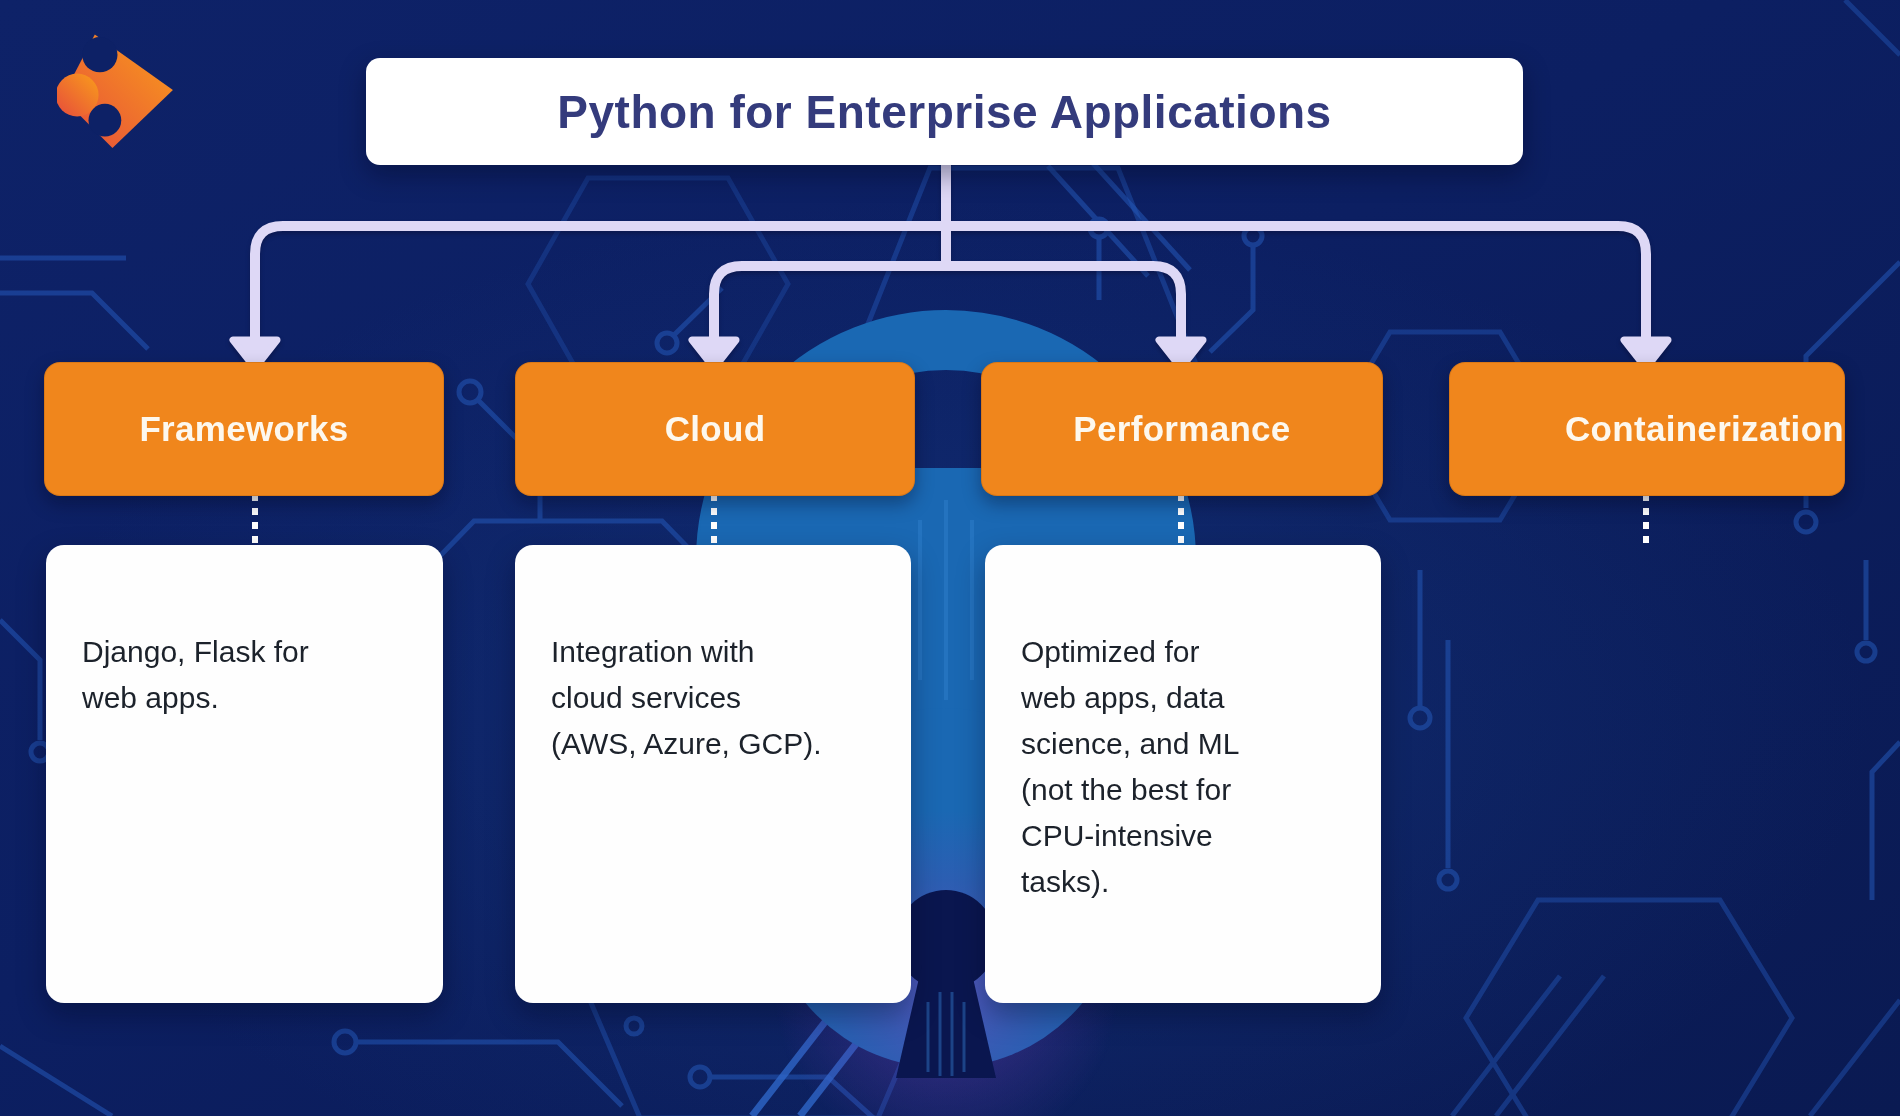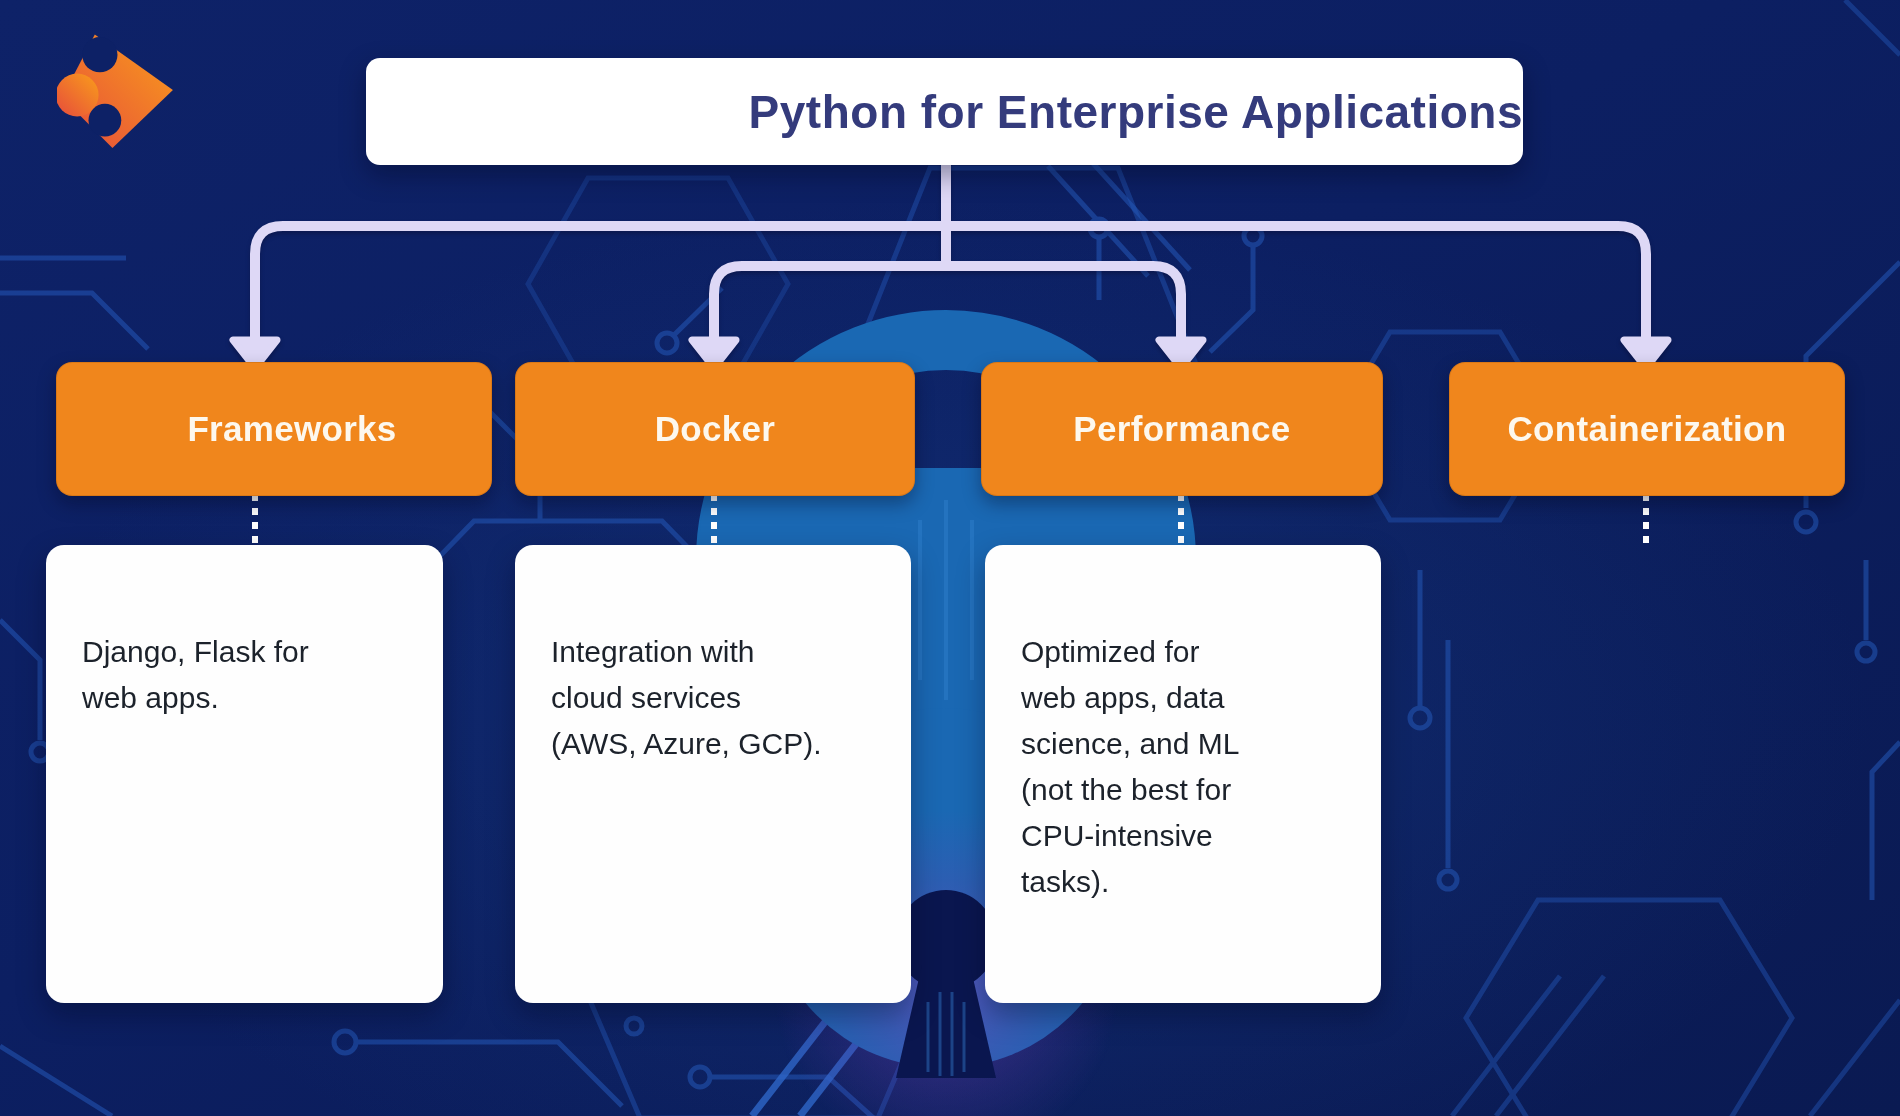--- a/index.html
+++ b/index.html
@@ -7,21 +7,21 @@
     position:relative;width:1900px;height:1116px;overflow:hidden;
     font-family:"Liberation Sans", sans-serif;
     background:linear-gradient(150deg,#0E2268 0%,#0C1F62 45%,#0A1A52 100%);
   }
   .bg-svg{position:absolute;left:0;top:0;z-index:0;}
   .connector-svg{position:absolute;left:0;top:0;z-index:1;
     filter:drop-shadow(0 3px 2px rgba(8,10,40,.35));}
   .logo{position:absolute;left:57px;top:27px;width:126px;height:126px;z-index:3;}
   .title-card{
     position:absolute;left:366px;top:58px;width:1157px;height:107px;z-index:3;
-    background:#ffffff;border-radius:14px;display:flex;align-items:center;justify-content:flex-end;
+    background:#ffffff;border-radius:14px;display:flex;align-items:center;justify-content:center;
     box-shadow:0 10px 26px rgba(2,6,30,.38);
   }
   .title-card h1{
     margin:0;font-size:46px;font-weight:700;color:#343B7C;letter-spacing:.5px;
   }
   .branch-box{
     position:absolute;top:362px;height:132px;z-index:3;
     background:#F0861C;border-radius:16px;
     display:flex;align-items:center;justify-content:center;
     box-shadow:0 8px 18px rgba(2,6,30,.35);
@@ -151,30 +151,30 @@
       <circle cx="16" cy="54" r="17" fill="url(#logoGrad)"></circle>
       <circle cx="34" cy="22" r="14" fill="#0D2166"></circle>
       <circle cx="38" cy="74" r="13" fill="#0D2166"></circle>
     </svg>
   </div>
 
   <div class="title-card">
     <h1>Python for Enterprise Applications</h1>
   </div>
 
-  <div class="branch-box" style="left:56px;width:398px;padding-left:36px;">
+  <div class="branch-box" style="left:44px;width:398px;">
     <span>Frameworks</span>
   </div>
   <div class="branch-box" style="left:515px;width:398px;">
-    <span>Docker</span>
+    <span>Cloud</span>
   </div>
   <div class="branch-box" style="left:981px;width:400px;">
     <span>Performance</span>
   </div>
-  <div class="branch-box" style="left:1449px;width:394px;">
+  <div class="branch-box" style="left:1449px;width:394px;justify-content:flex-end;">
     <span>Containerization</span>
   </div>
 
   <div class="dot-link" style="left:252px;"></div>
   <div class="dot-link" style="left:711px;"></div>
   <div class="dot-link" style="left:1178px;"></div>
   <div class="dot-link" style="left:1643px;"></div>
 
   <div class="branch-card" style="left:46px;width:397px;">
     <p>Django, Flask for

